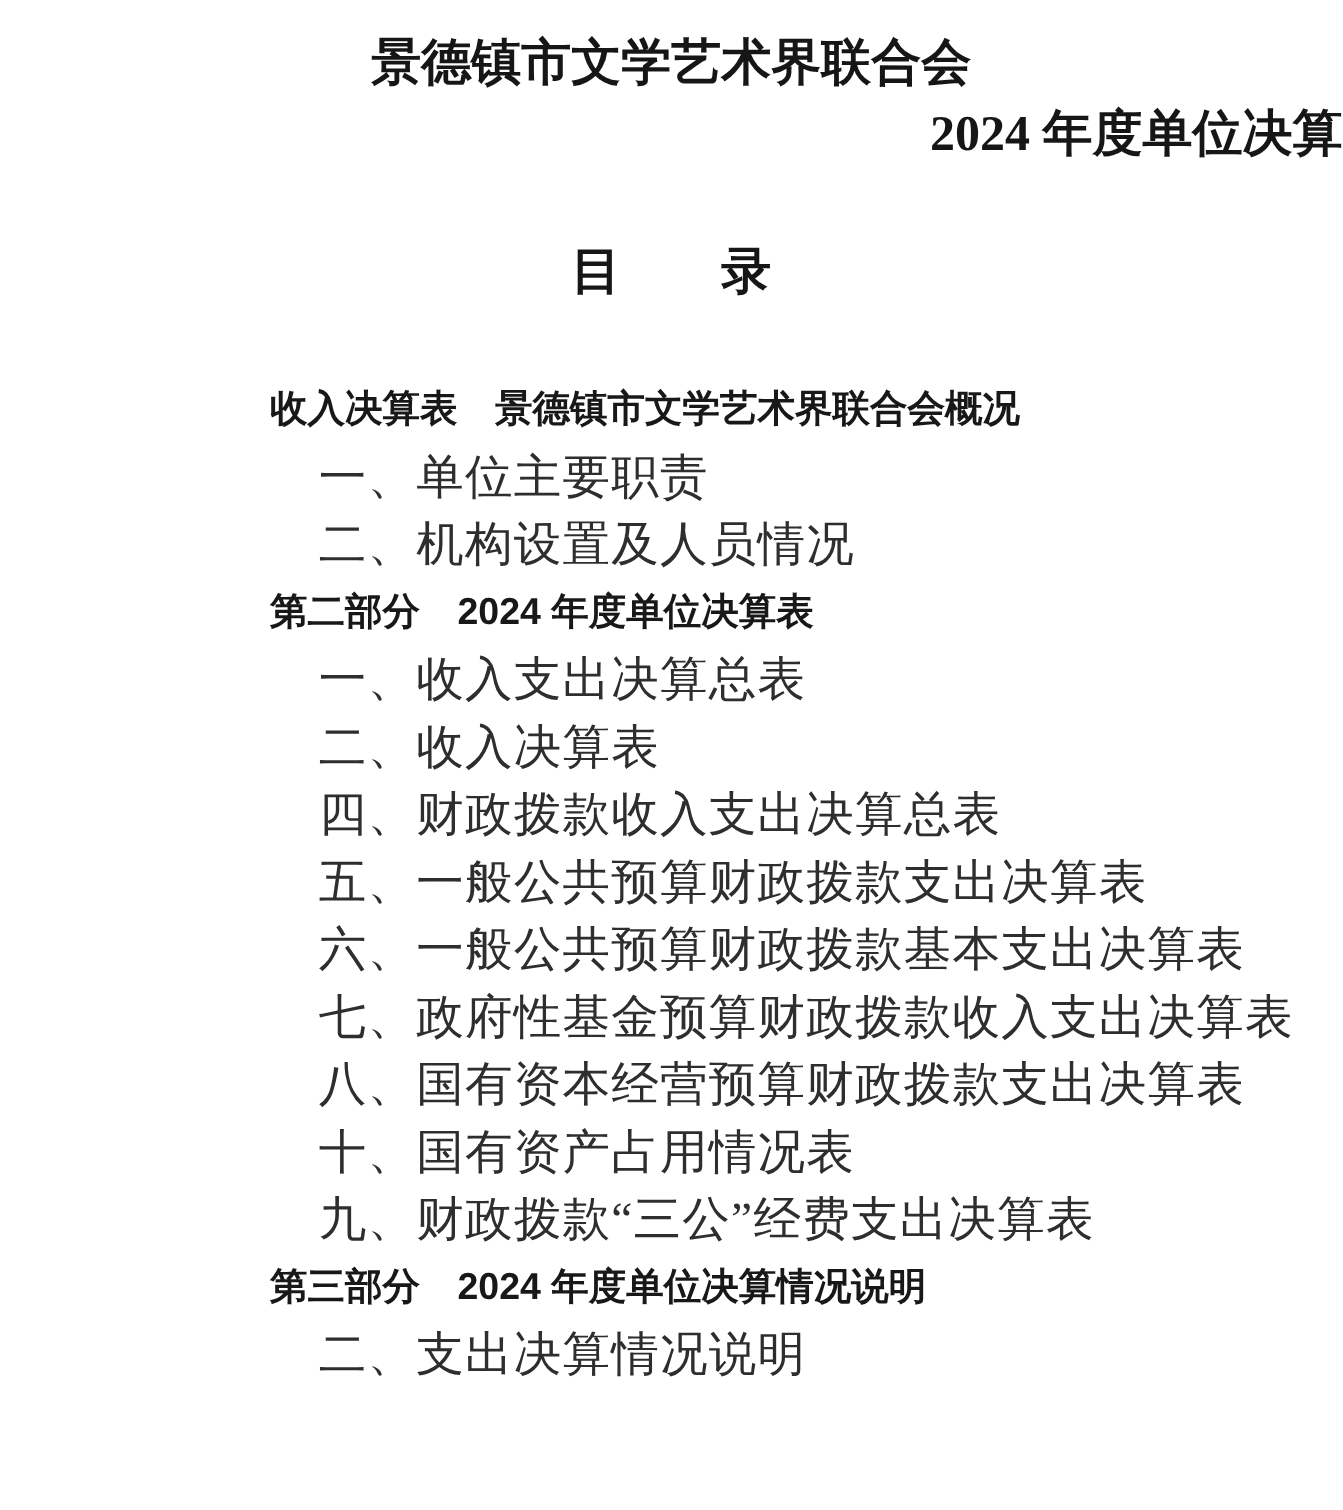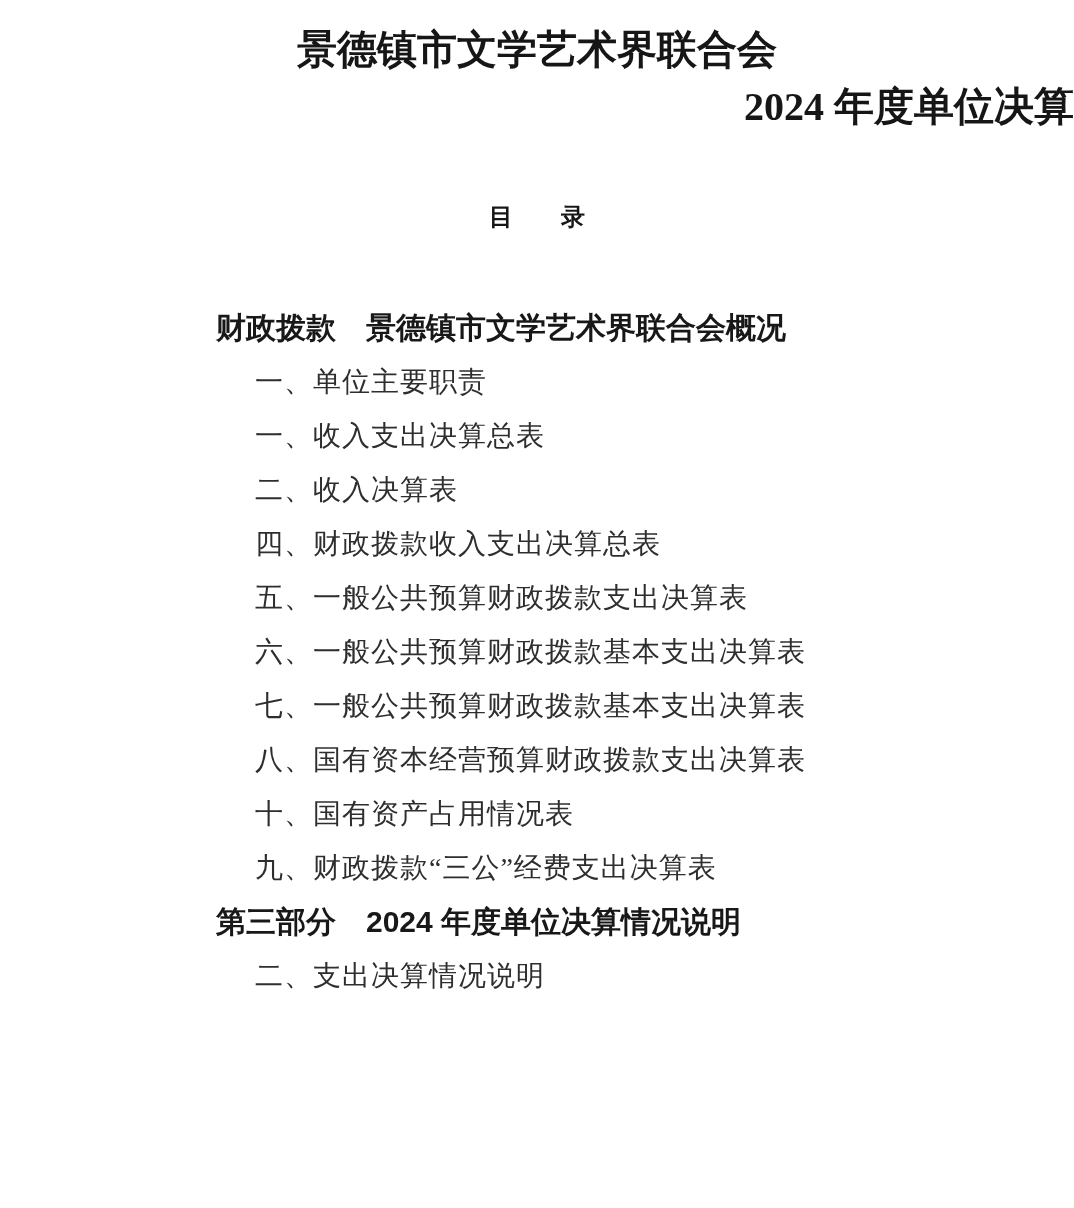--- a/index.html
+++ b/index.html
@@ -33,21 +33,21 @@
   }
   .doc-title.line1 { top: 22px; }
   .doc-title.line2 { top: 79px; text-align: right; }
   .toc-heading {
     position: absolute;
     top: 195px;
     left: 0;
     width: 100%;
     text-align: center;
     font-weight: bold;
-    font-size: 24px;
+    font-size: 40px;
     line-height: 44px;
     white-space: pre;
     color: #161616;
   }
   .toc {
     position: absolute;
     top: 301px;
     left: 216px;
   }
   .toc-line {
@@ -58,56 +58,58 @@
   .part-heading {
     font-family: "Liberation Sans", sans-serif;
     font-weight: bold;
     font-size: 30px;
     color: #181818;
   }
   .toc-item {
     margin-left: 39px;
     font-family: "Liberation Serif", serif;
     font-weight: normal;
-    font-size: 28px;
+    font-size: 38px;
     letter-spacing: 1px;
     color: #2e2e2e;
   }
 </style>
 </head>
 <body>
 
 <div class="page">
 
   <div class="doc-title line1">景德镇市文学艺术界联合会</div>
 
   <div class="doc-title line2">2024 年度单位决算</div>
 
   <div class="toc-heading">目　　录</div>
 
   <div class="toc">
 
-    <div class="toc-line part-heading">财政拨款　景德镇市文学艺术界联合会概况</div>
+    <div class="toc-line part-heading">收入决算表　景德镇市文学艺术界联合会概况</div>
 
     <div class="toc-line toc-item">一、单位主要职责</div>
 
+    <div class="toc-line toc-item">二、机构设置及人员情况</div>
 
+    <div class="toc-line part-heading">第二部分　2024 年度单位决算表</div>
 
     <div class="toc-line toc-item">一、收入支出决算总表</div>
 
     <div class="toc-line toc-item">二、收入决算表</div>
 
 
     <div class="toc-line toc-item">四、财政拨款收入支出决算总表</div>
 
     <div class="toc-line toc-item">五、一般公共预算财政拨款支出决算表</div>
 
     <div class="toc-line toc-item">六、一般公共预算财政拨款基本支出决算表</div>
 
-    <div class="toc-line toc-item">七、一般公共预算财政拨款基本支出决算表</div>
+    <div class="toc-line toc-item">七、政府性基金预算财政拨款收入支出决算表</div>
 
     <div class="toc-line toc-item">八、国有资本经营预算财政拨款支出决算表</div>
 
     <div class="toc-line toc-item">十、国有资产占用情况表</div>
 
     <div class="toc-line toc-item">九、财政拨款“三公”经费支出决算表</div>
 
     <div class="toc-line part-heading">第三部分　2024 年度单位决算情况说明</div>
 
 

